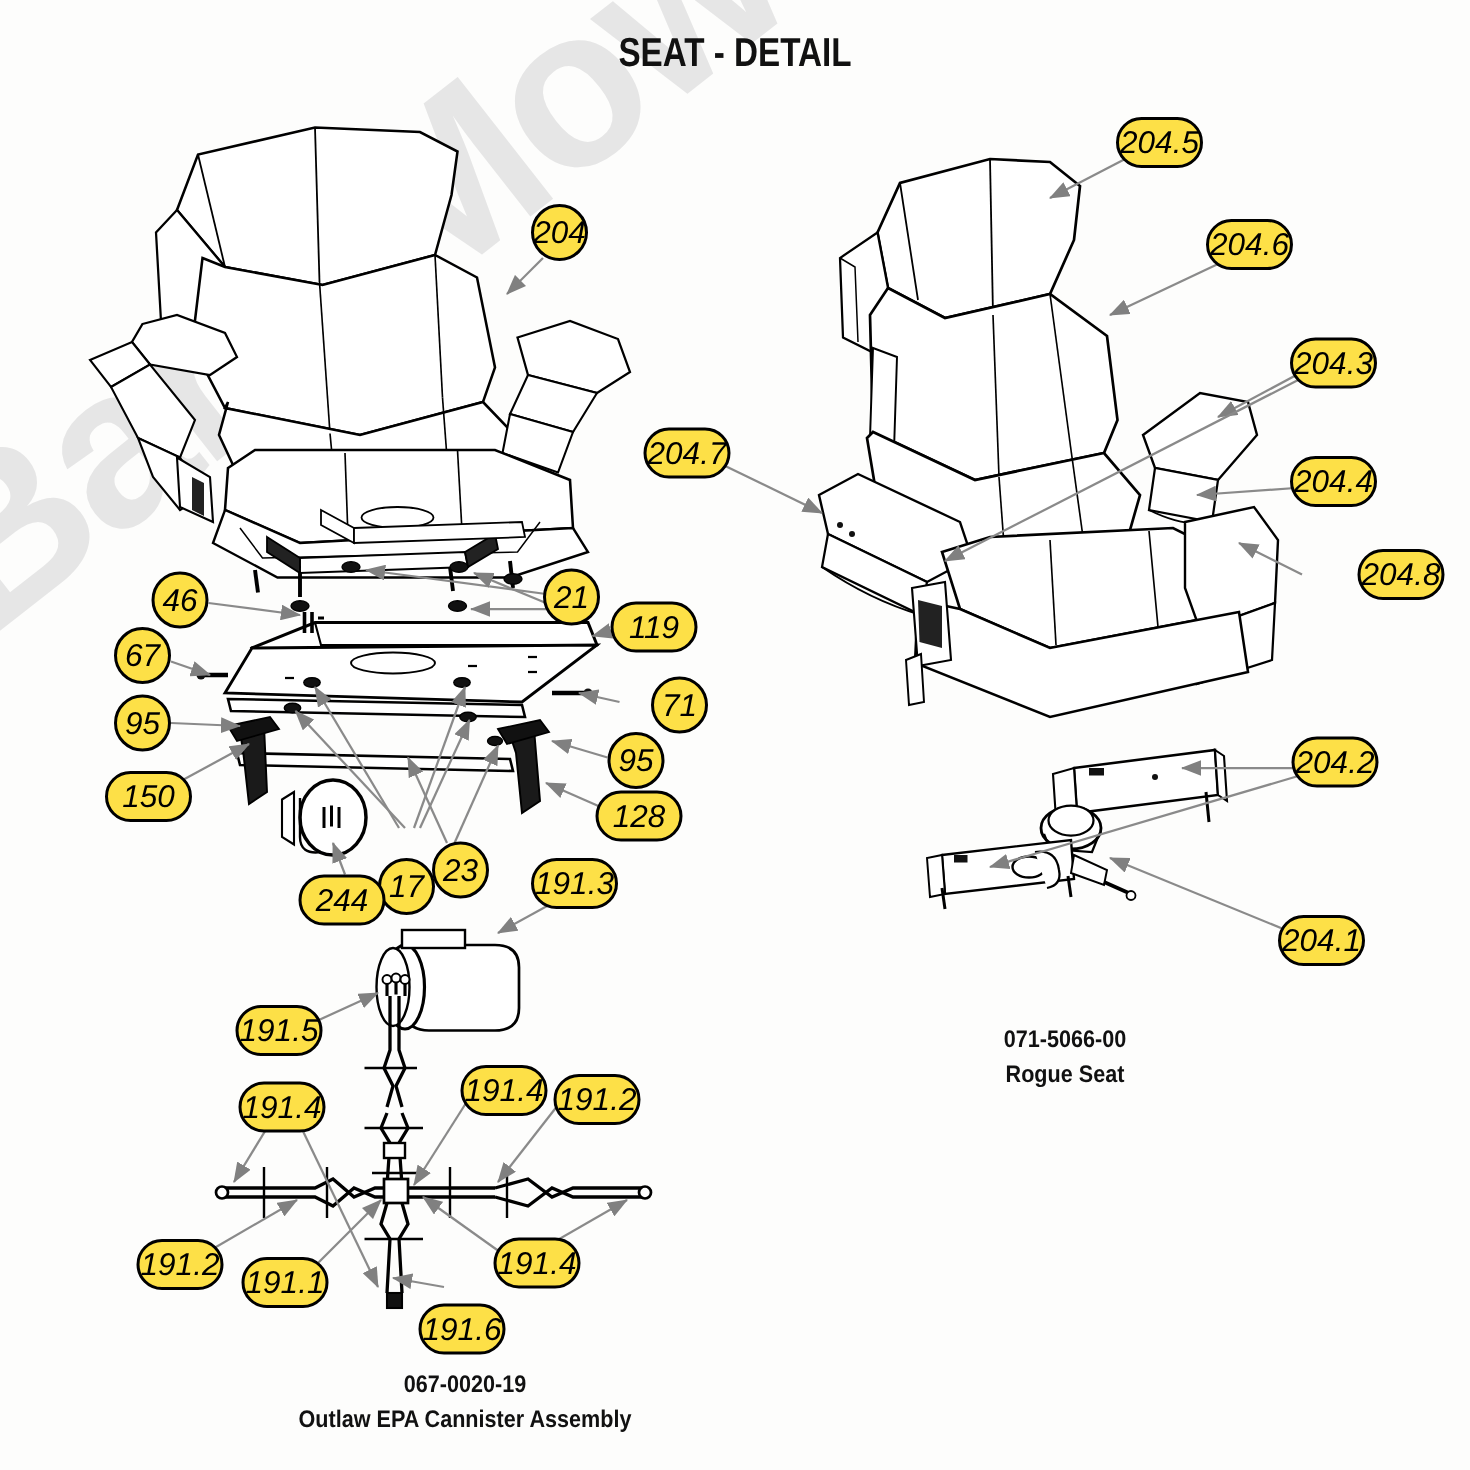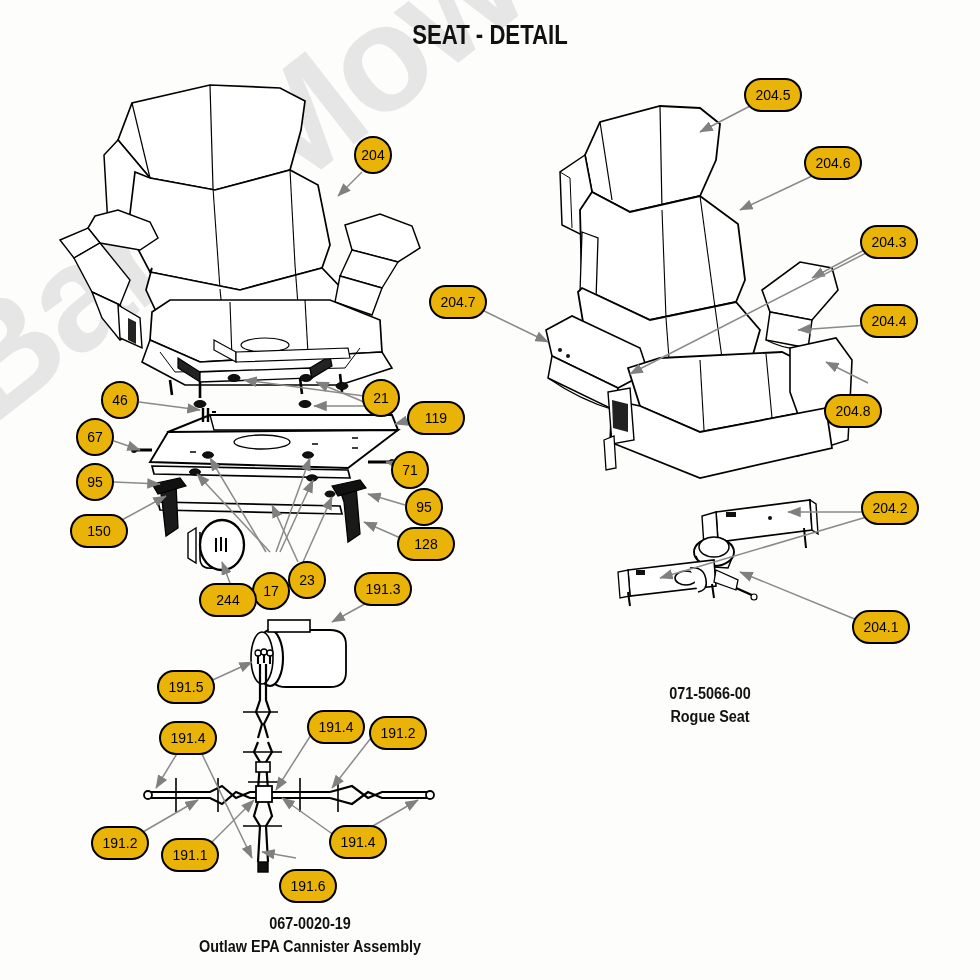--- a/index.html
+++ b/index.html
@@ -53,28 +53,29 @@
     color:#111;
     line-height:1.45;
     z-index:6;
     transform:scaleX(0.9);
   }
 
   
   .callout{
     position:absolute;
     display:flex;align-items:center;justify-content:center;
-    background:#eab308;
+    background:#fde047;
     border:2.4px solid #000;
     color:#000;
-    font-size:14px;
+    font-size:21px;
     line-height:1;
     z-index:5;
     box-sizing:border-box;
     white-space:nowrap;
+    font-style:italic;
   }
   .callout.round{
     width:38px;height:38px;border-radius:50%;
   }
   .callout.oval{
     width:58px;height:34px;border-radius:17px/17px;
   }
 </style>
 </head>
 <body>
@@ -369,34 +370,34 @@
     <div>067-0020-19</div>
     <div>Outlaw EPA Cannister Assembly</div>
   </div>
 
   <div id="callout-layer">
       <div class="callout round" style="left: 354px; top: 136px;">204</div>
       <div class="callout round" style="left: 101px; top: 381px;">46</div>
       <div class="callout round" style="left: 362px; top: 379px;">21</div>
       <div class="callout oval" style="left: 407px; top: 401px; text-align: center;">119</div>
       <div class="callout round" style="left: 76px; top: 418px;">67</div>
-      <div class="callout round" style="left: 391px; top: 451px;">71</div>
+      <div class="callout round" style="left: 434px; top: 451px;">71</div>
       <div class="callout round" style="left: 76px; top: 463px;">95</div>
       <div class="callout round" style="left: 405px; top: 488px;">95</div>
       <div class="callout oval" style="left: 70px; top: 514px;">150</div>
       <div class="callout oval" style="left: 397px; top: 527px;">128</div>
       <div class="callout round" style="left: 252px; top: 572px;">17</div>
       <div class="callout round" style="left: 288px; top: 561px;">23</div>
       <div class="callout oval" style="left: 199px; top: 583px;">244</div>
       <div class="callout oval" style="left: 744px; top: 78px;">204.5</div>
       <div class="callout oval" style="left: 804px; top: 146px;">204.6</div>
       <div class="callout oval" style="left: 860px; top: 225px;">204.3</div>
       <div class="callout oval" style="left: 429px; top: 285px;">204.7</div>
       <div class="callout oval" style="left: 860px; top: 304px;">204.4</div>
-      <div class="callout oval" style="left: 824px; top: 366px; margin-top: 28px;">204.8</div>
+      <div class="callout oval" style="left: 905px; top: 366px;">204.8</div>
       <div class="callout oval" style="left: 861px; top: 491px;">204.2</div>
       <div class="callout oval" style="left: 852px; top: 610px;">204.1</div>
       <div class="callout oval" style="left: 354px; top: 572px;">191.3</div>
       <div class="callout oval" style="left: 157px; top: 670px;">191.5</div>
       <div class="callout oval" style="left: 307px; top: 710px;">191.4</div>
       <div class="callout oval" style="left: 369px; top: 716px;">191.2</div>
       <div class="callout oval" style="left: 159px; top: 721px;">191.4</div>
       <div class="callout oval" style="left: 329px; top: 825px;">191.4</div>
       <div class="callout oval" style="left: 91px; top: 826px;">191.2</div>
       <div class="callout oval" style="left: 161px; top: 838px;">191.1</div>

